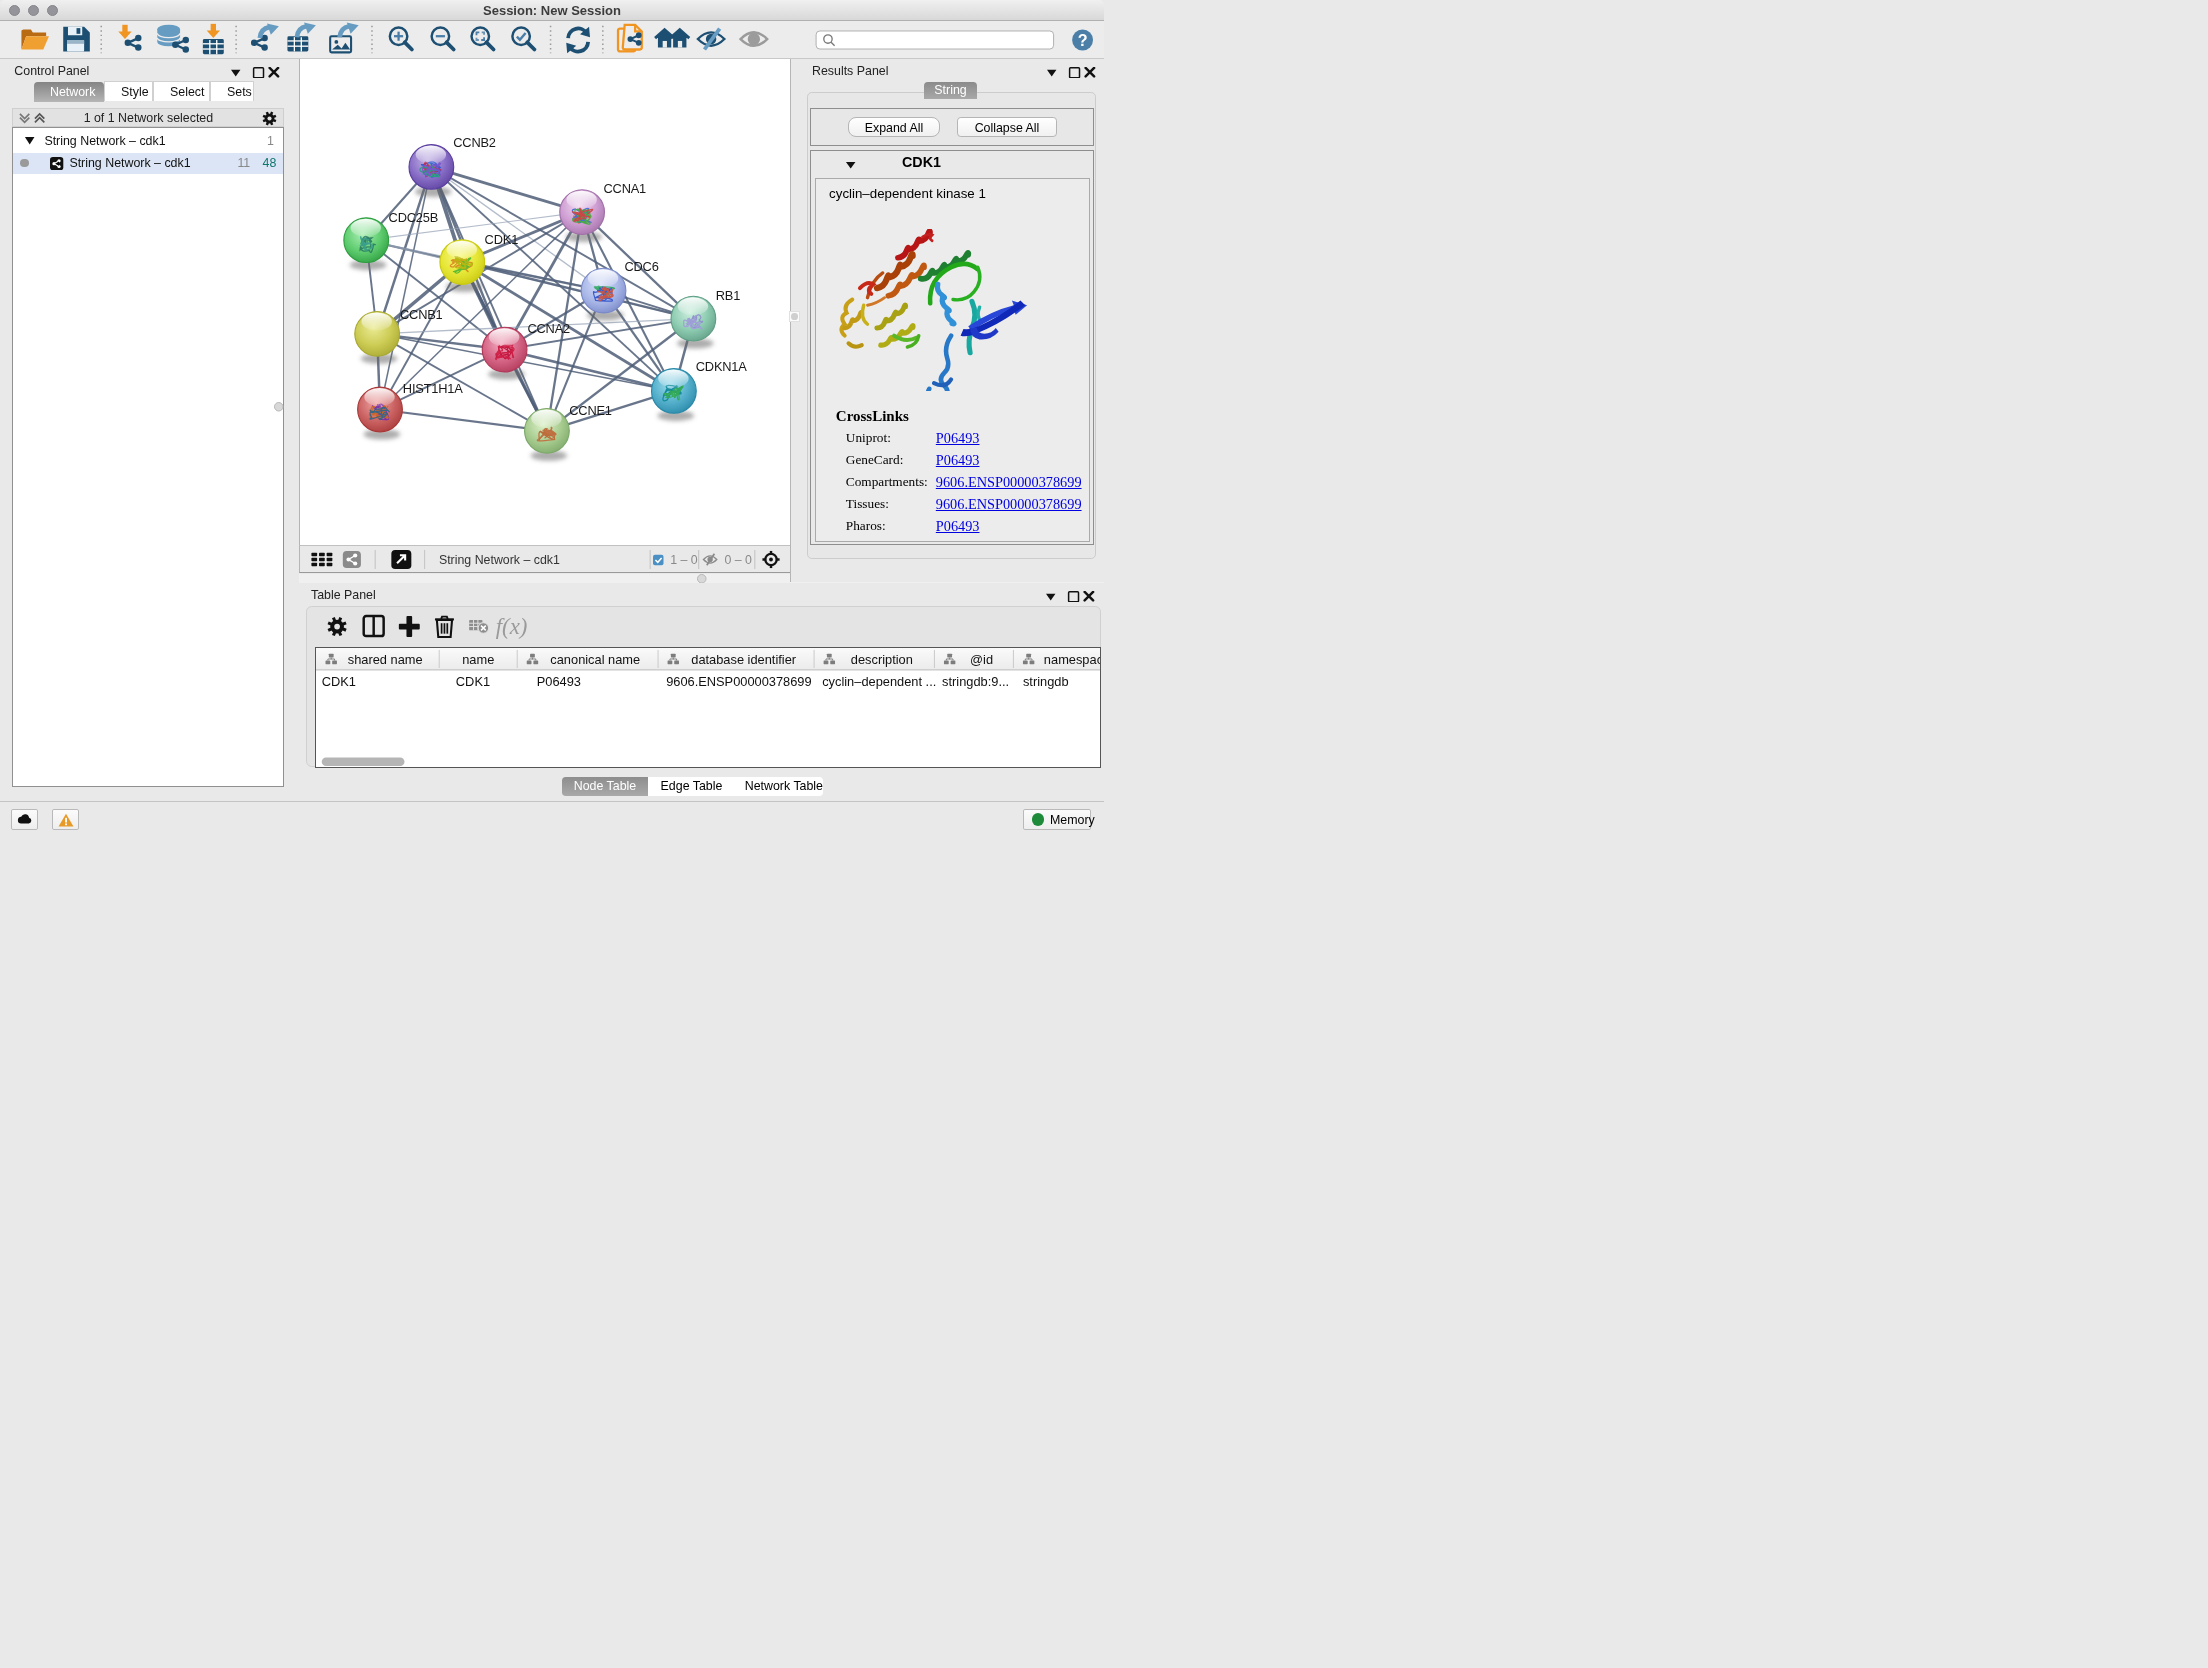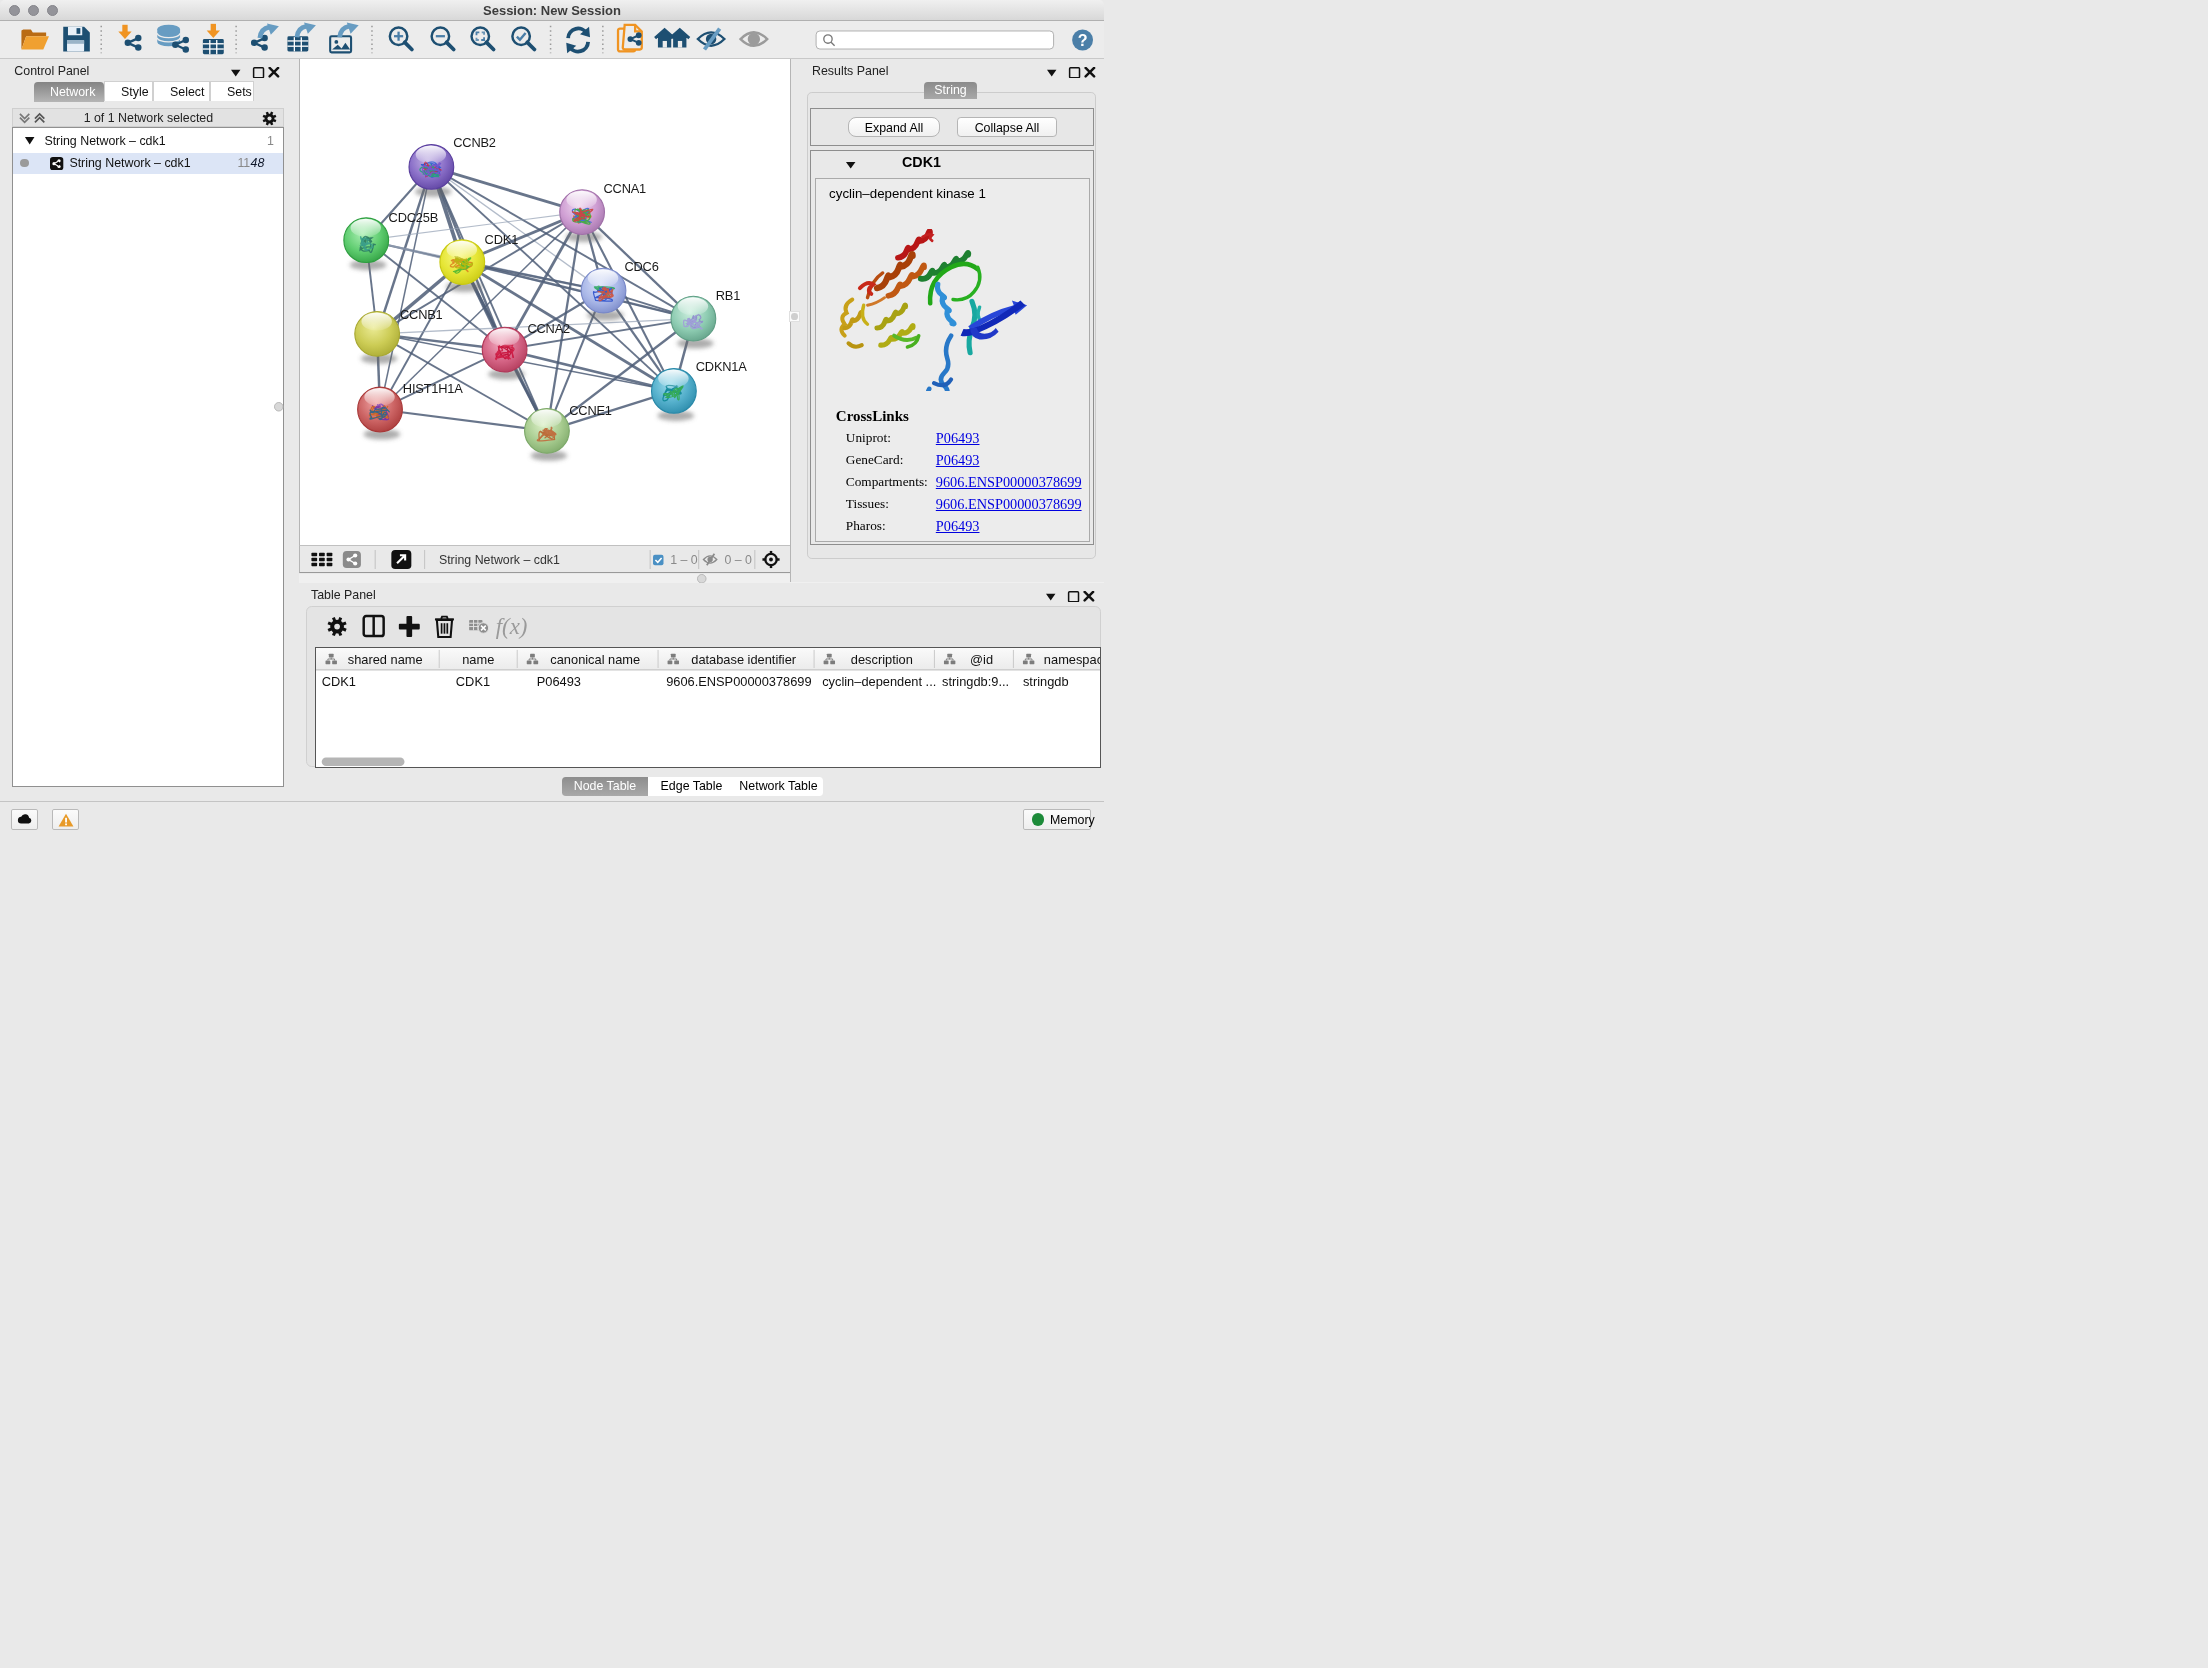--- a/index.html
+++ b/index.html
@@ -301,21 +301,21 @@
               <circle cx="9.5" cy="4" r="1.7"></circle>
               <circle cx="4.2" cy="7" r="1.7"></circle>
               <circle cx="9.5" cy="10" r="1.7"></circle>
             </g>
           <g stroke="#fff" stroke-width="1.2">
               <path d="M9.5,4 L4.2,7 L9.5,10"></path>
             </g>
         </svg>
         <span style="position:absolute;left:56px;top:2.9px;">String Network – cdk1</span>
         <span style="position:absolute;left:224px;top:2.9px;color:#888;">11</span>
-        <span style="position:absolute;right:19px;top:2.9px;color:#0f172a;font-style:italic;">48</span>
+        <span style="position:absolute;right:7px;top:2.9px;color:#0f766e;">48</span>
       </div>
     </div>
     <svg class="abs" style="left:274px;top:343px;" width="9.5" height="9.5" viewBox="0 0 10 10">
         <circle cx="5" cy="5" r="4.5" fill="#d8d8d8" stroke="#b5b5b5"></circle>
       </svg>
   </div>
 
   <div id="canvas">
     <svg id="netsvg" width="491" height="486" viewBox="0 0 516 511">
         <defs>
@@ -771,21 +771,21 @@
 <text x="532" y="39.5" font-size="13.5" fill="#111" font-family="Liberation Sans, sans-serif">cyclin–dependent ...</text>
 <text x="658" y="39.5" font-size="13.5" fill="#111" font-family="Liberation Sans, sans-serif">stringdb:9...</text>
 <text x="743" y="39.5" font-size="13.5" fill="#111" font-family="Liberation Sans, sans-serif">stringdb</text>
 <rect x="6" y="115" width="87" height="9" rx="4.5" fill="#b5b5b5"></rect>
           </svg>
       </div>
     </div>
 
     <div style="position:absolute;left:272px;top:194px;width:86px;height:19px;font-size:12.4px;background:linear-gradient(#8d8d8d,#a9a9a9);border-radius:3.8px 0 0 3.8px;color:#fff;text-align:center;line-height:19px;">Node Table</div>
     <div style="position:absolute;left:358px;top:194px;width:87px;height:19px;font-size:12.4px;background:#fff;text-align:center;line-height:19px;">Edge Table</div>
-    <div style="position:absolute;left:444px;top:194px;width:89px;height:19px;font-size:12.4px;background:#fff;border-radius:0 3.8px 3.8px 0;text-align:center;line-height:19px;">Network Table</div>
+    <div style="position:absolute;left:444px;top:194px;width:89px;height:19px;font-size:12.4px;background:#fff;border-radius:0 3.8px 3.8px 0;text-align:right;line-height:19px;">Network Table</div>
   </div>
 
   <div id="statusbar">
     <div class="sbtn" style="left:10.5px;width:27.6px;">
       <svg class="abs" style="left:4.8px;top:3.8px;" width="17" height="12.4" viewBox="0 0 18 13">
           <path fill="#111" d="M13.9 5.1A4.4 4.4 0 0 0 5.5 4 3.6 3.6 0 0 0 2 7.6 3.4 3.4 0 0 0 5.4 11h8.2a3 3 0 0 0 .3-5.9z"></path>
         </svg>
     </div>
     <div class="sbtn" style="left:52px;width:27px;">
       <svg class="abs" style="left:4.8px;top:2.9px;" width="16" height="14.3" viewBox="0 0 17 15">

